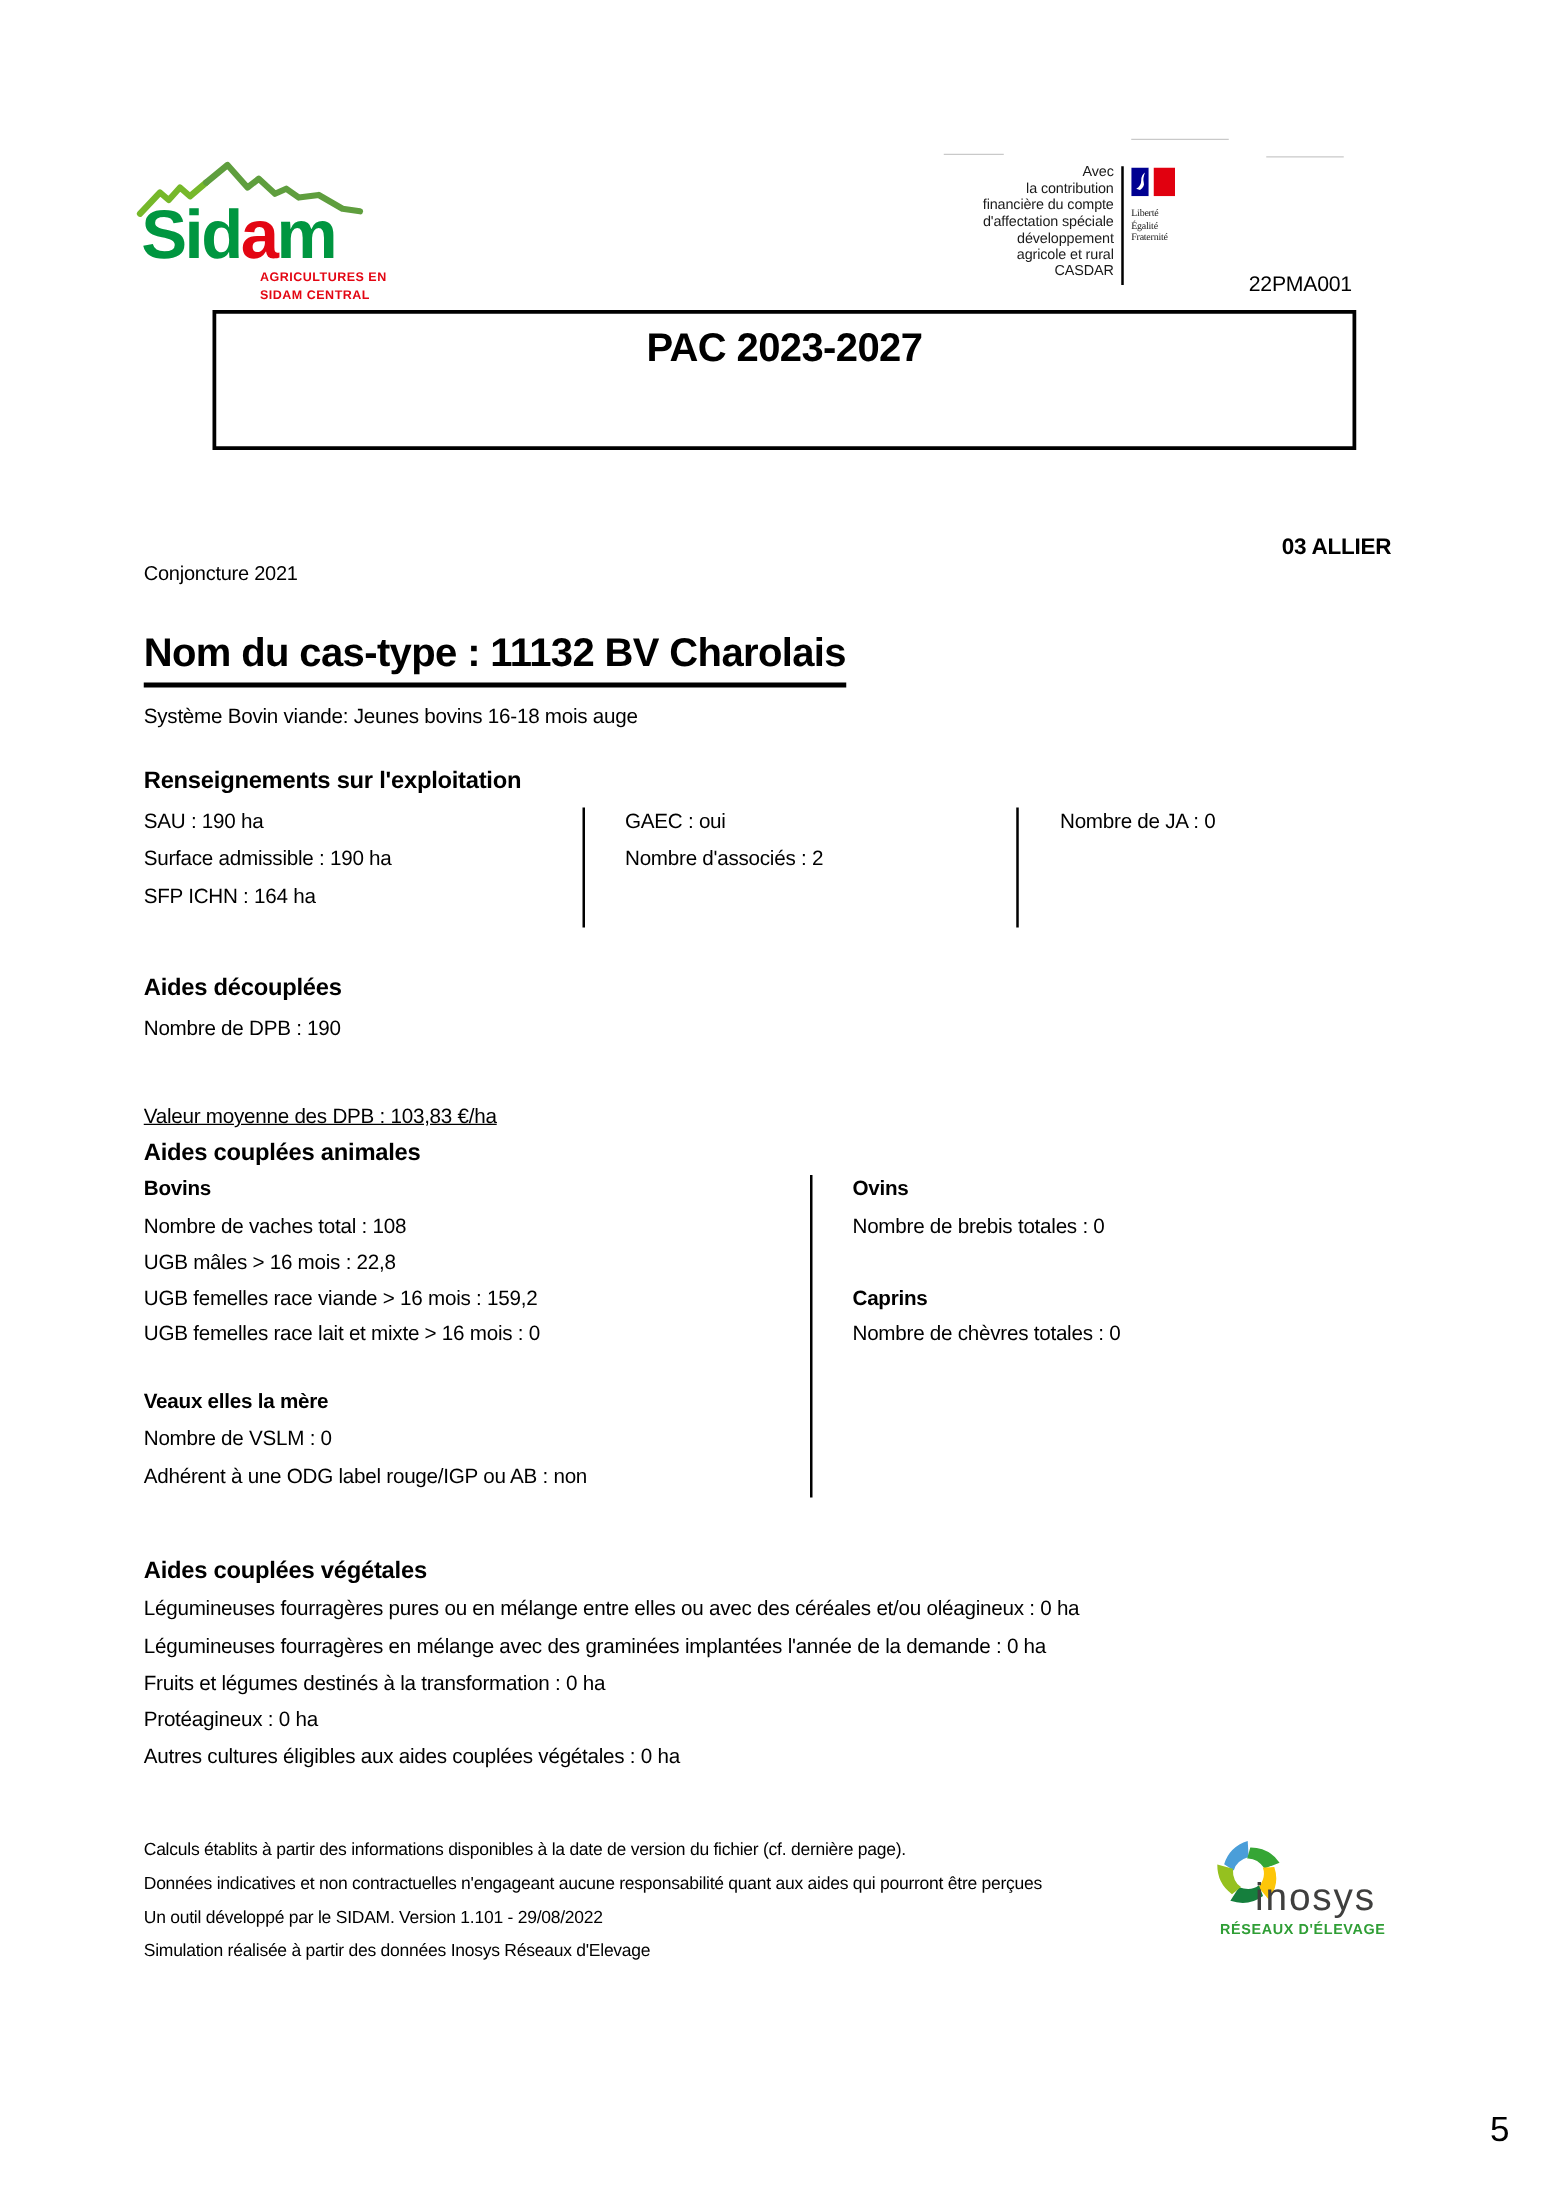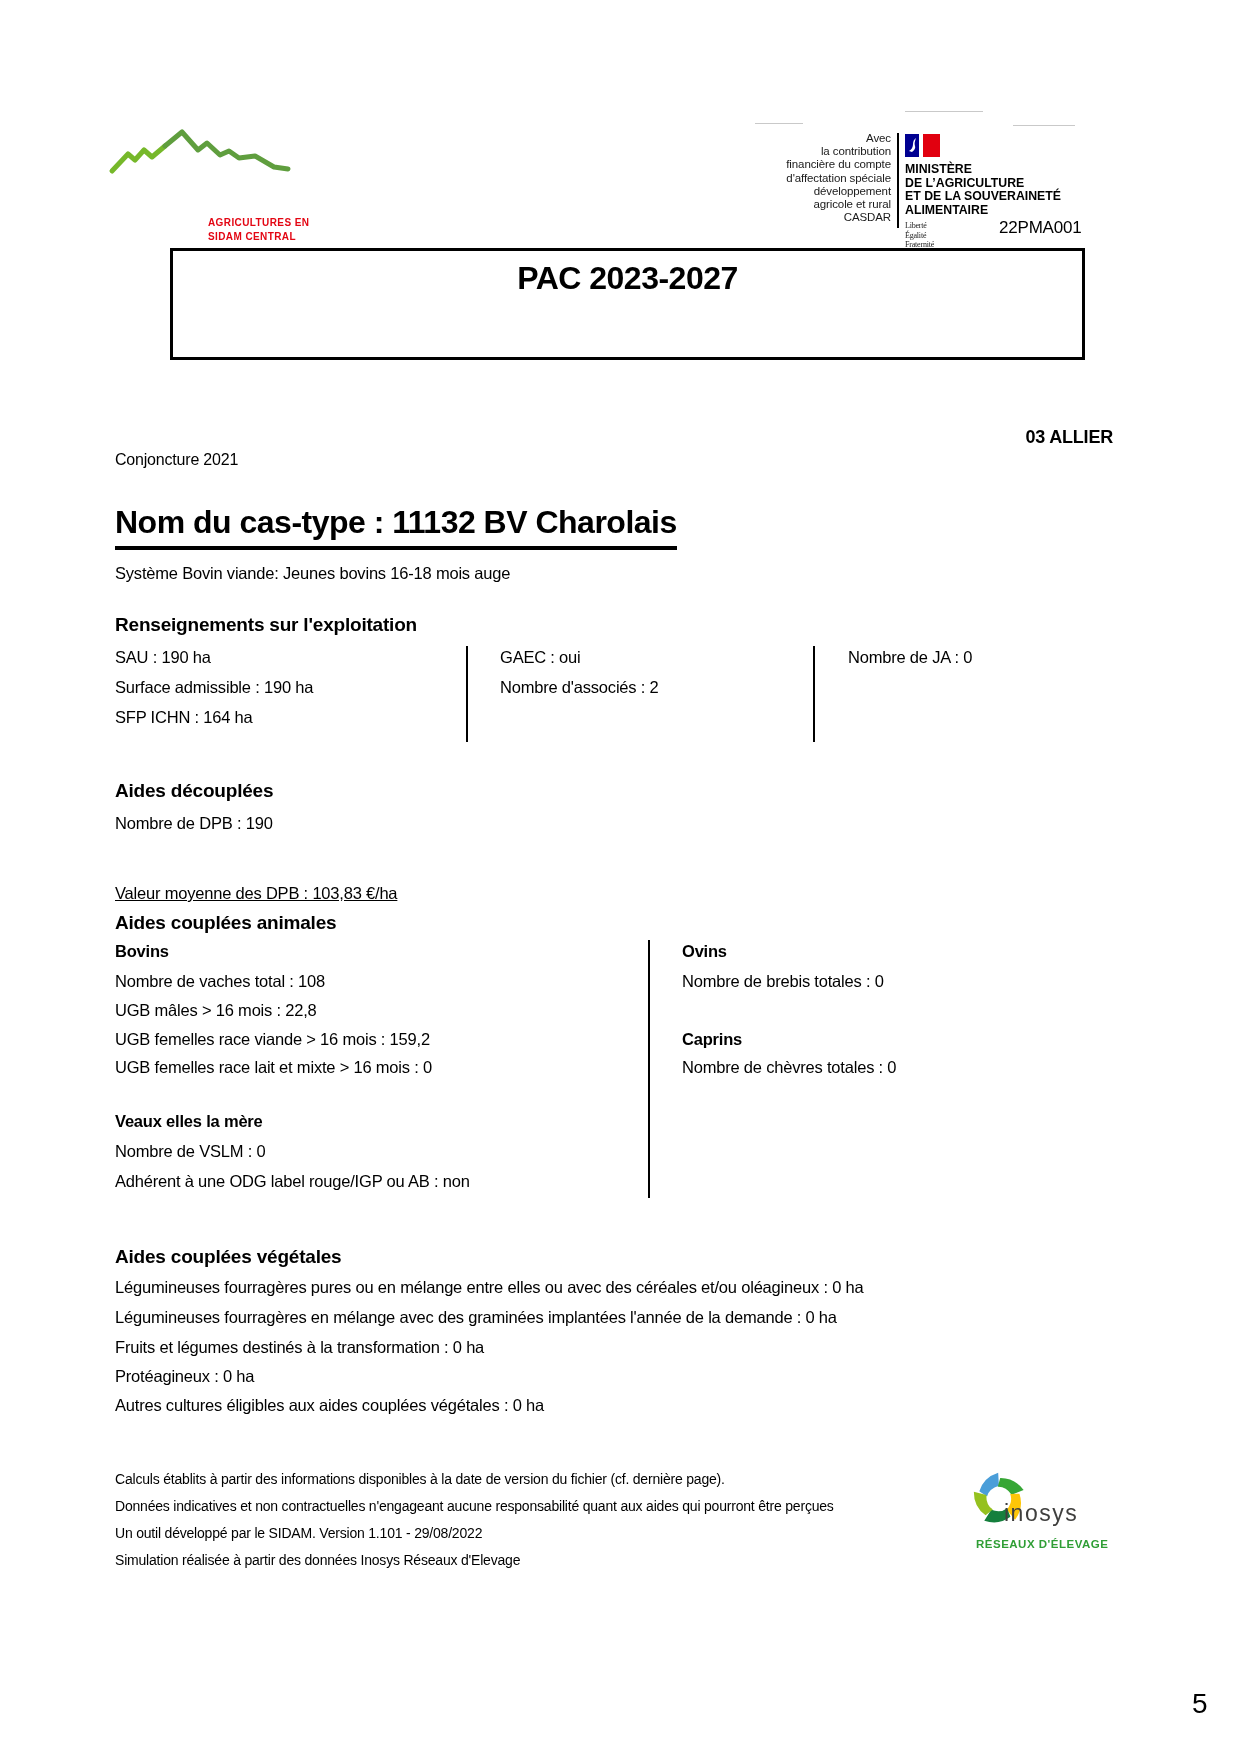--- a/index.html
+++ b/index.html
@@ -38,33 +38,34 @@
 
   .cas-title {
     font-size:32px; font-weight:bold; letter-spacing:-0.5px;
     display:inline-block; border-bottom:4px solid #000; padding-bottom:5px;
   }
 
   .footer-line { font-size:14px; }
 
   
   .inosys-box { position:absolute; left:952px; top:1462px; width:200px; height:110px; background:#fff; z-index:3; }
-  .inosys-word { position:absolute; left:52px; top:38px; font-size:23px; color:#3f3f3e; letter-spacing:1.5px; }
+  .inosys-word { position:absolute; left:52px; top:38px; font-size:31px; color:#3f3f3e; letter-spacing:1.5px; }
   .inosys-sub { position:absolute; left:24px; top:76px; font-size:11.5px; font-weight:bold; color:#2f9e35; letter-spacing:0.5px; }
 
   .page-num { font-size:28px; }
 </style>
 </head>
 <body>
 
 <div class="abs" style="left:103px; top:120px; width:200px; height:130px;">
   <svg class="abs" style="left:5px; top:4px;" width="185" height="52" viewBox="0 0 185 52">
     <path d="M4,47 L20,30 L27,36 L36,26 L44,33 L57,22" fill="none" stroke="#76b82a" stroke-width="5" stroke-linecap="round" stroke-linejoin="round"></path>
     <path d="M57,22 L74,8 L90,26 L99,19 L112,31 L121,27 L131,34 L147,32 L166,43 L180,45" fill="none" stroke="#5f9e3e" stroke-width="5" stroke-linecap="round" stroke-linejoin="round"></path>
   </svg>
+  <div class="abs sidam-word" style="left:10px; top:35px;"><span>Sid</span><span class="red">a</span><span>m</span></div>
   <div class="abs sidam-tagline" style="left:105px; top:96px;">
     <div>AGRICULTURES EN</div>
     <div>SIDAM CENTRAL</div>
   </div>
 </div>
 
 <div class="gray-seg" style="left:905px; top:111px; width:78px;"></div>
 <div class="gray-seg" style="left:755px; top:123px; width:48px;"></div>
 <div class="gray-seg" style="left:1013px; top:125px; width:62px;"></div>
 
@@ -80,26 +81,20 @@
 
 <div class="vline" style="left:897px; top:133px; height:95px;"></div>
 
 <div class="abs" style="left:905px; top:134px; width:200px;">
   <svg width="36" height="23">
     <rect width="14" height="23" fill="#000091"></rect>
     <rect x="14" width="4" height="23" fill="#ffffff"></rect>
     <rect x="18" width="17" height="23" fill="#e1000f"></rect>
     <path d="M4,17 Q8,15 8,10 Q8,6 11,4 Q9,9 10,12 Q11,15 7,18 Z" fill="#ffffff"></path>
   </svg>
-  <div class="ministry-name" style="margin-top:2px;">
-    <div>MINISTÈRE</div>
-    <div>DE L’AGRICULTURE</div>
-    <div>ET DE LA SOUVERAINETÉ</div>
-    <div>ALIMENTAIRE</div>
-  </div>
   <div class="motto" style="margin-top:4px;">
     <div>Liberté</div>
     <div>Égalité</div>
     <div>Fraternité</div>
   </div>
 </div>
 
 <div class="abs doc-code" style="left:999px; top:218px;">22PMA001</div>
 
 <div class="title-box">

